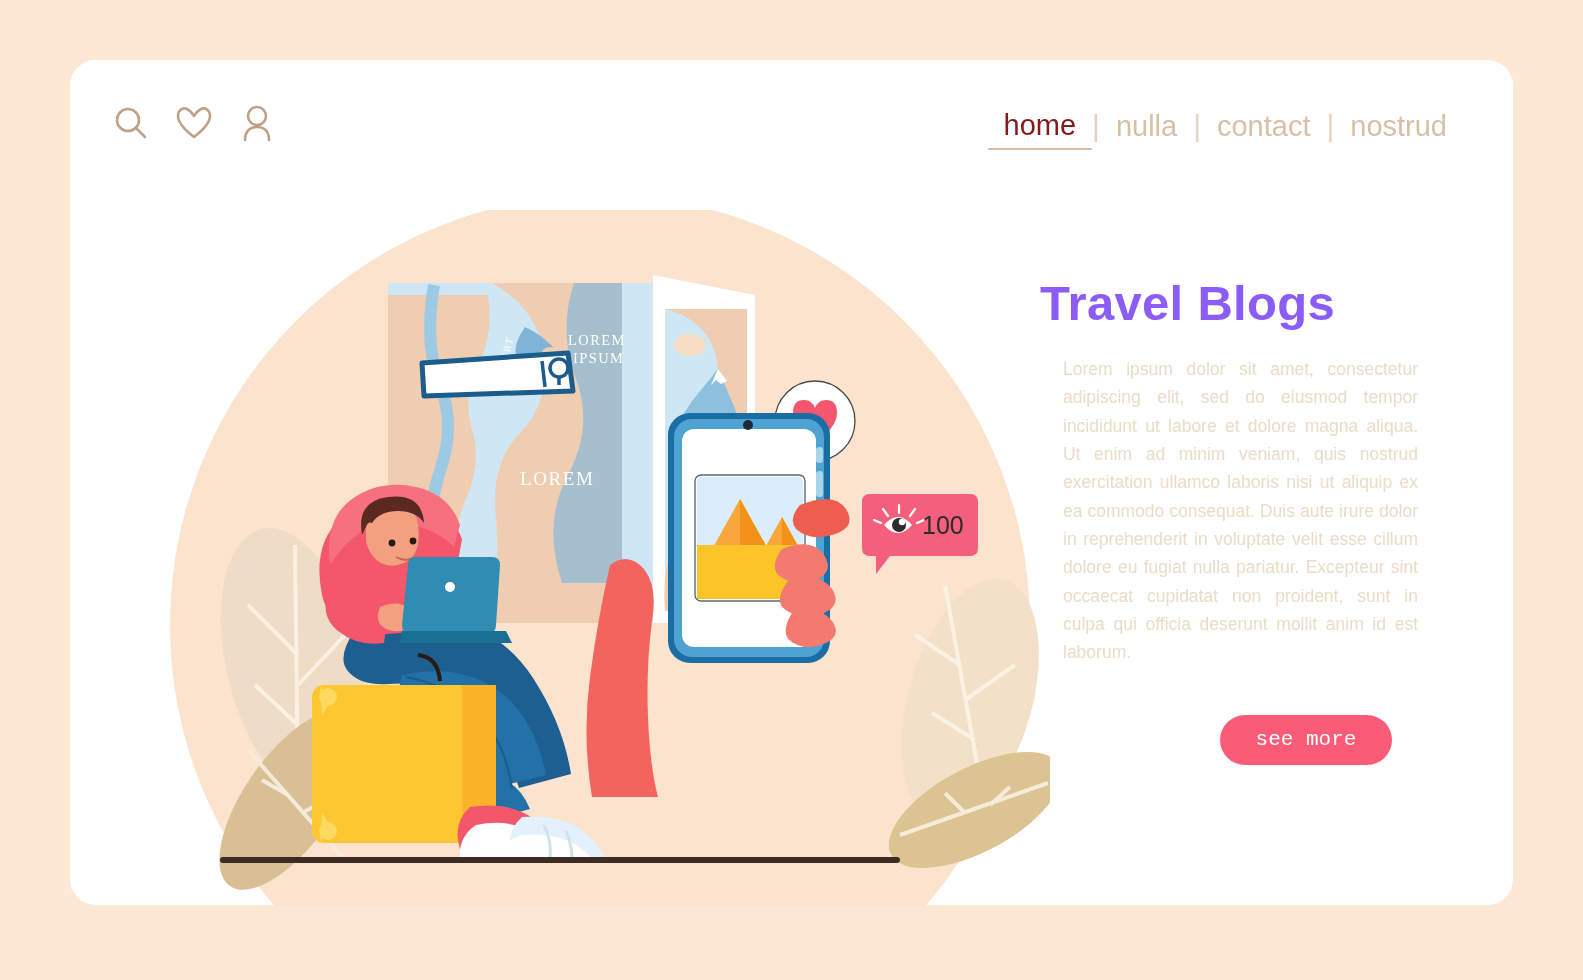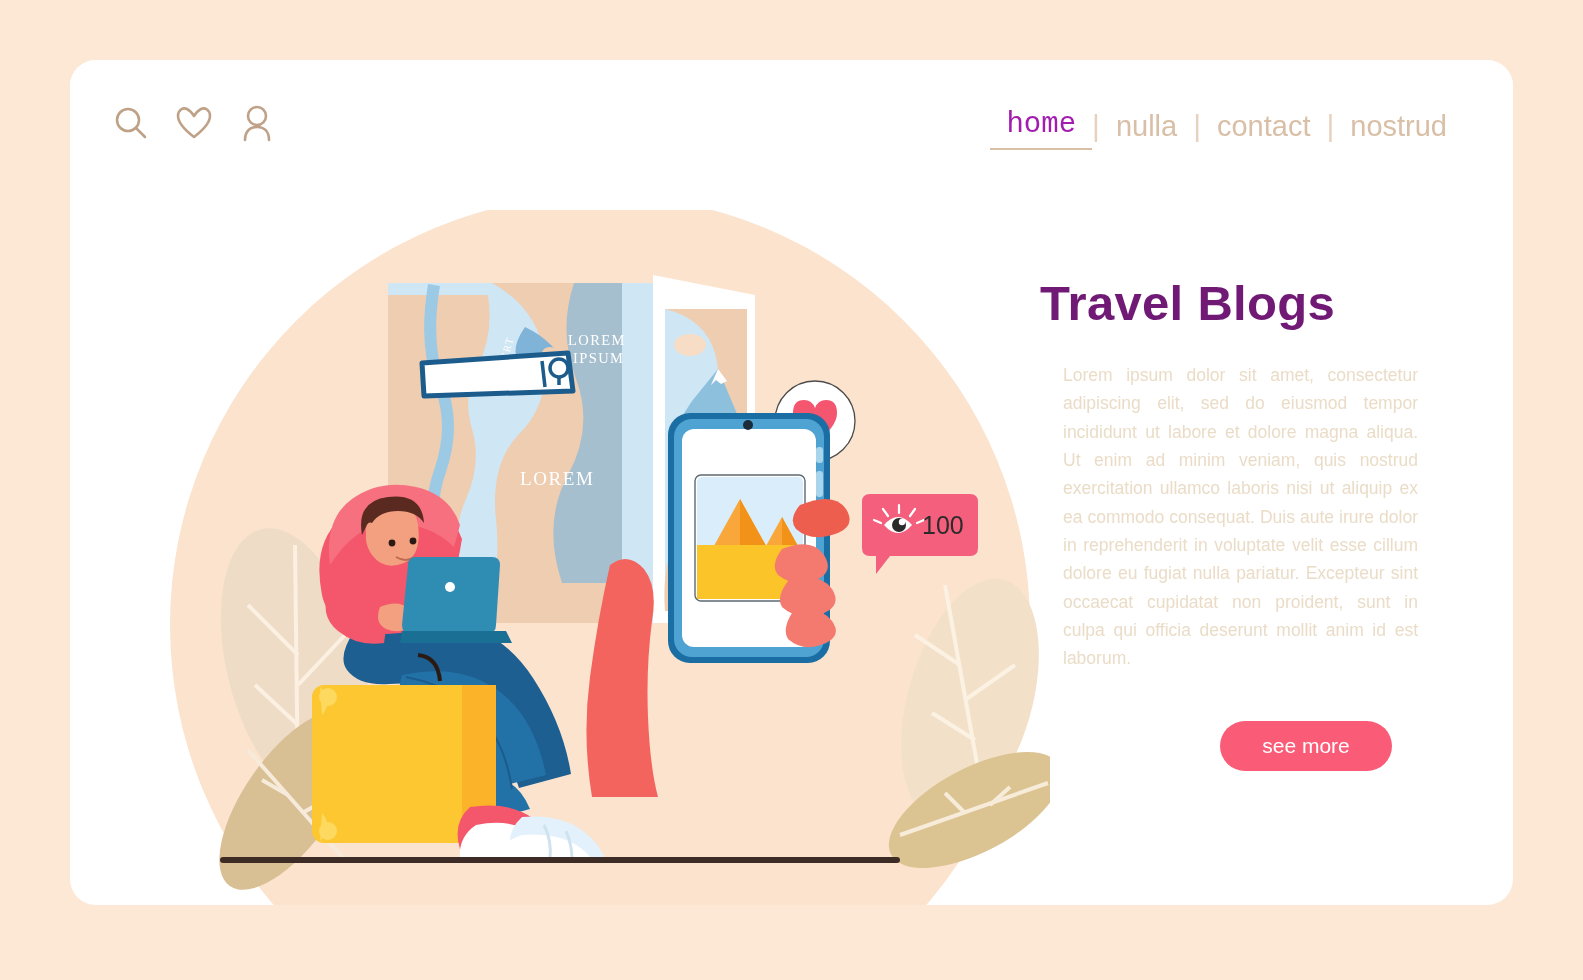--- a/index.html
+++ b/index.html
@@ -54,63 +54,62 @@
     color:#d8bfa6;
   }
   .nav .nav-link {
     padding:0 16px;
     color:#d8bfa6;
     text-decoration:none;
     white-space:nowrap;
     line-height:46px;
   }
   .nav .nav-link.active {
-    color:#a21caf;
+    color:#7f1d1d;
     border-bottom:2px solid #d8bfa6;
-    font-family:Liberation Mono, monospace;
   }
   .nav .sep {
     color:#e6d2bd;
     font-size:30px;
     line-height:40px;
     font-weight:300;
   }
 
   
   .text-col {
     position:absolute;
     left:970px; top:215px;
     width:360px;
     z-index:25;
   }
   .title {
     font-size:49px;
-    color:#701a75;
+    color:#8b5cf6;
     letter-spacing:0.3px;
-    margin-bottom:30px;
+    margin-bottom:24px;
     white-space:nowrap;
   }
   .paragraph {
     font-size:17.5px;
     line-height:1.62;
     color:#eadcc7;
     text-align:justify;
     width:355px;
     margin-left:23px;
   }
   .see-more {
     display:block;
     margin:48px 0 0 180px;
     width:172px; height:50px;
     border:none;
     border-radius:26px;
     background:#fa5c78;
     color:#ffffff;
     font-size:21px;
-    font-family:Liberation Sans, sans-serif;
+    font-family:Liberation Mono, monospace;
     cursor:pointer;
   }
 
   
   .illus {
     position:absolute;
     left:100px; top:175px;
     width:880px; height:660px;
     z-index:20;
   }

